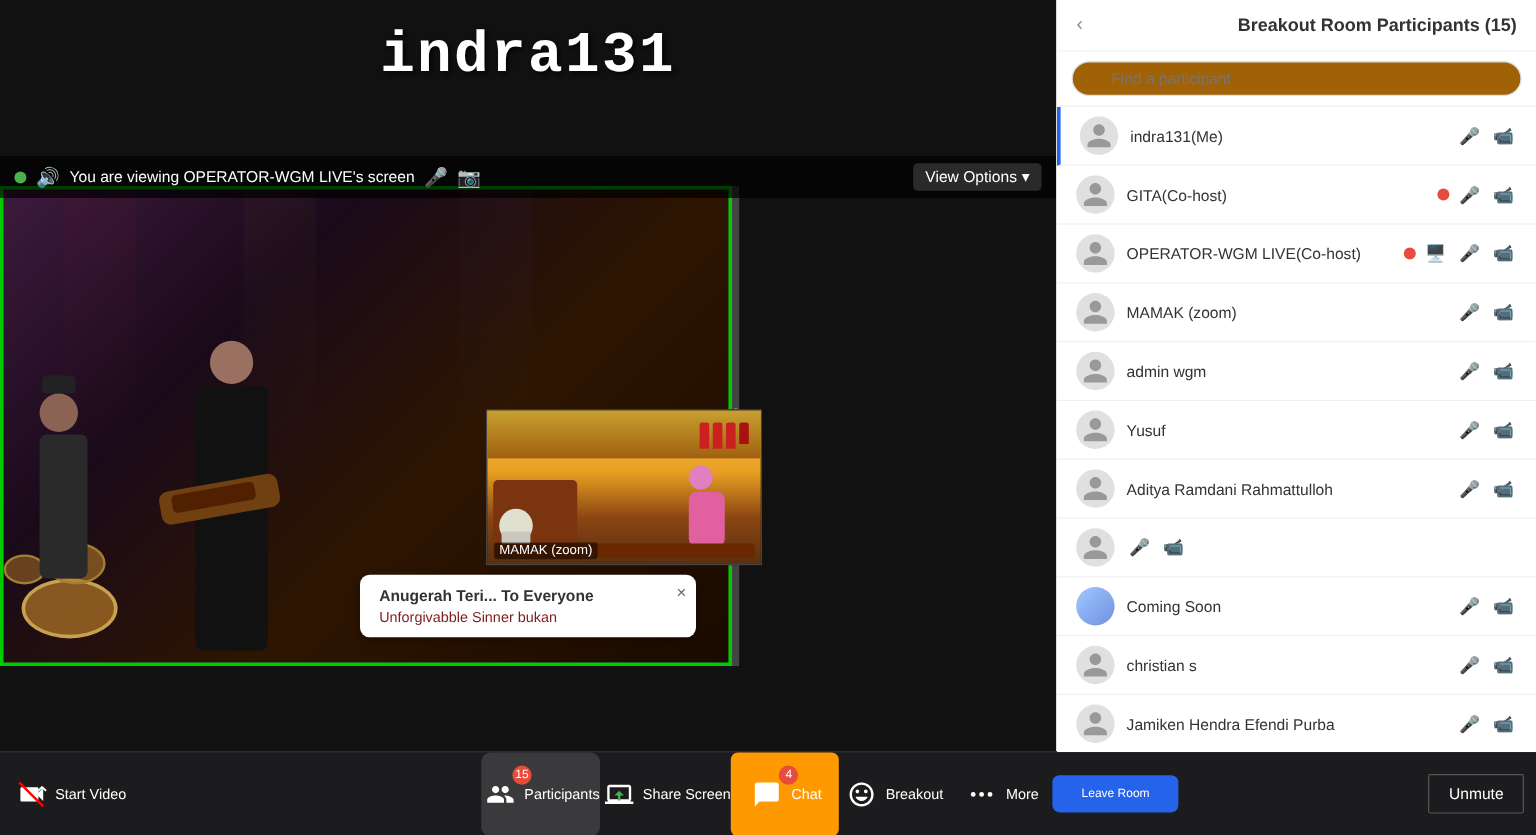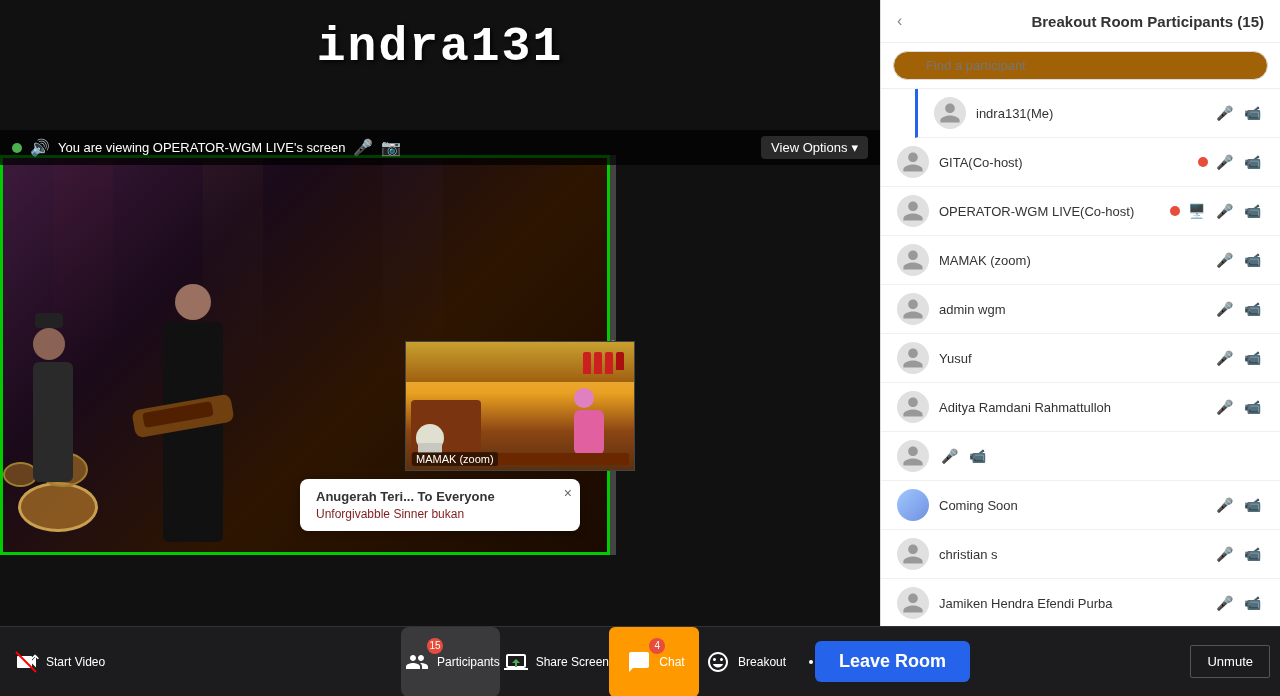--- a/index.html
+++ b/index.html
@@ -222,29 +222,29 @@
       width: 32px;
       height: 32px;
       display: flex;
       align-items: center;
       justify-content: center;
     }
 
     
     .leave-room-btn {
       position: absolute;
-      right: 310px;
+      right: 298px;
       background: #2563eb;
       color: white;
       border: none;
       padding: 10px 24px;
       border-radius: 6px;
       cursor: pointer;
-      font-size: 18px;
-      font-weight: 700;
+      font-size: 10px;
+      font-weight: 400;
     }
 
     
     .unmute-btn {
       position: absolute;
       right: 10px;
       background: #1c1c1e;
       color: white;
       border: 1px solid #555;
       padding: 8px 16px;
@@ -326,21 +326,20 @@
     .participant-item {
       display: flex;
       align-items: center;
       padding: 8px 16px;
       border-bottom: 1px solid #f0f0f0;
       gap: 10px;
       min-height: 44px;
     }
     .participant-item.highlighted {
       border-left: 3px solid #2563eb;
-      margin-left: 34px;
     }
     .participant-avatar {
       width: 32px;
       height: 32px;
       border-radius: 50%;
       background: #e0e0e0;
       display: flex;
       align-items: center;
       justify-content: center;
       font-size: 14px;

